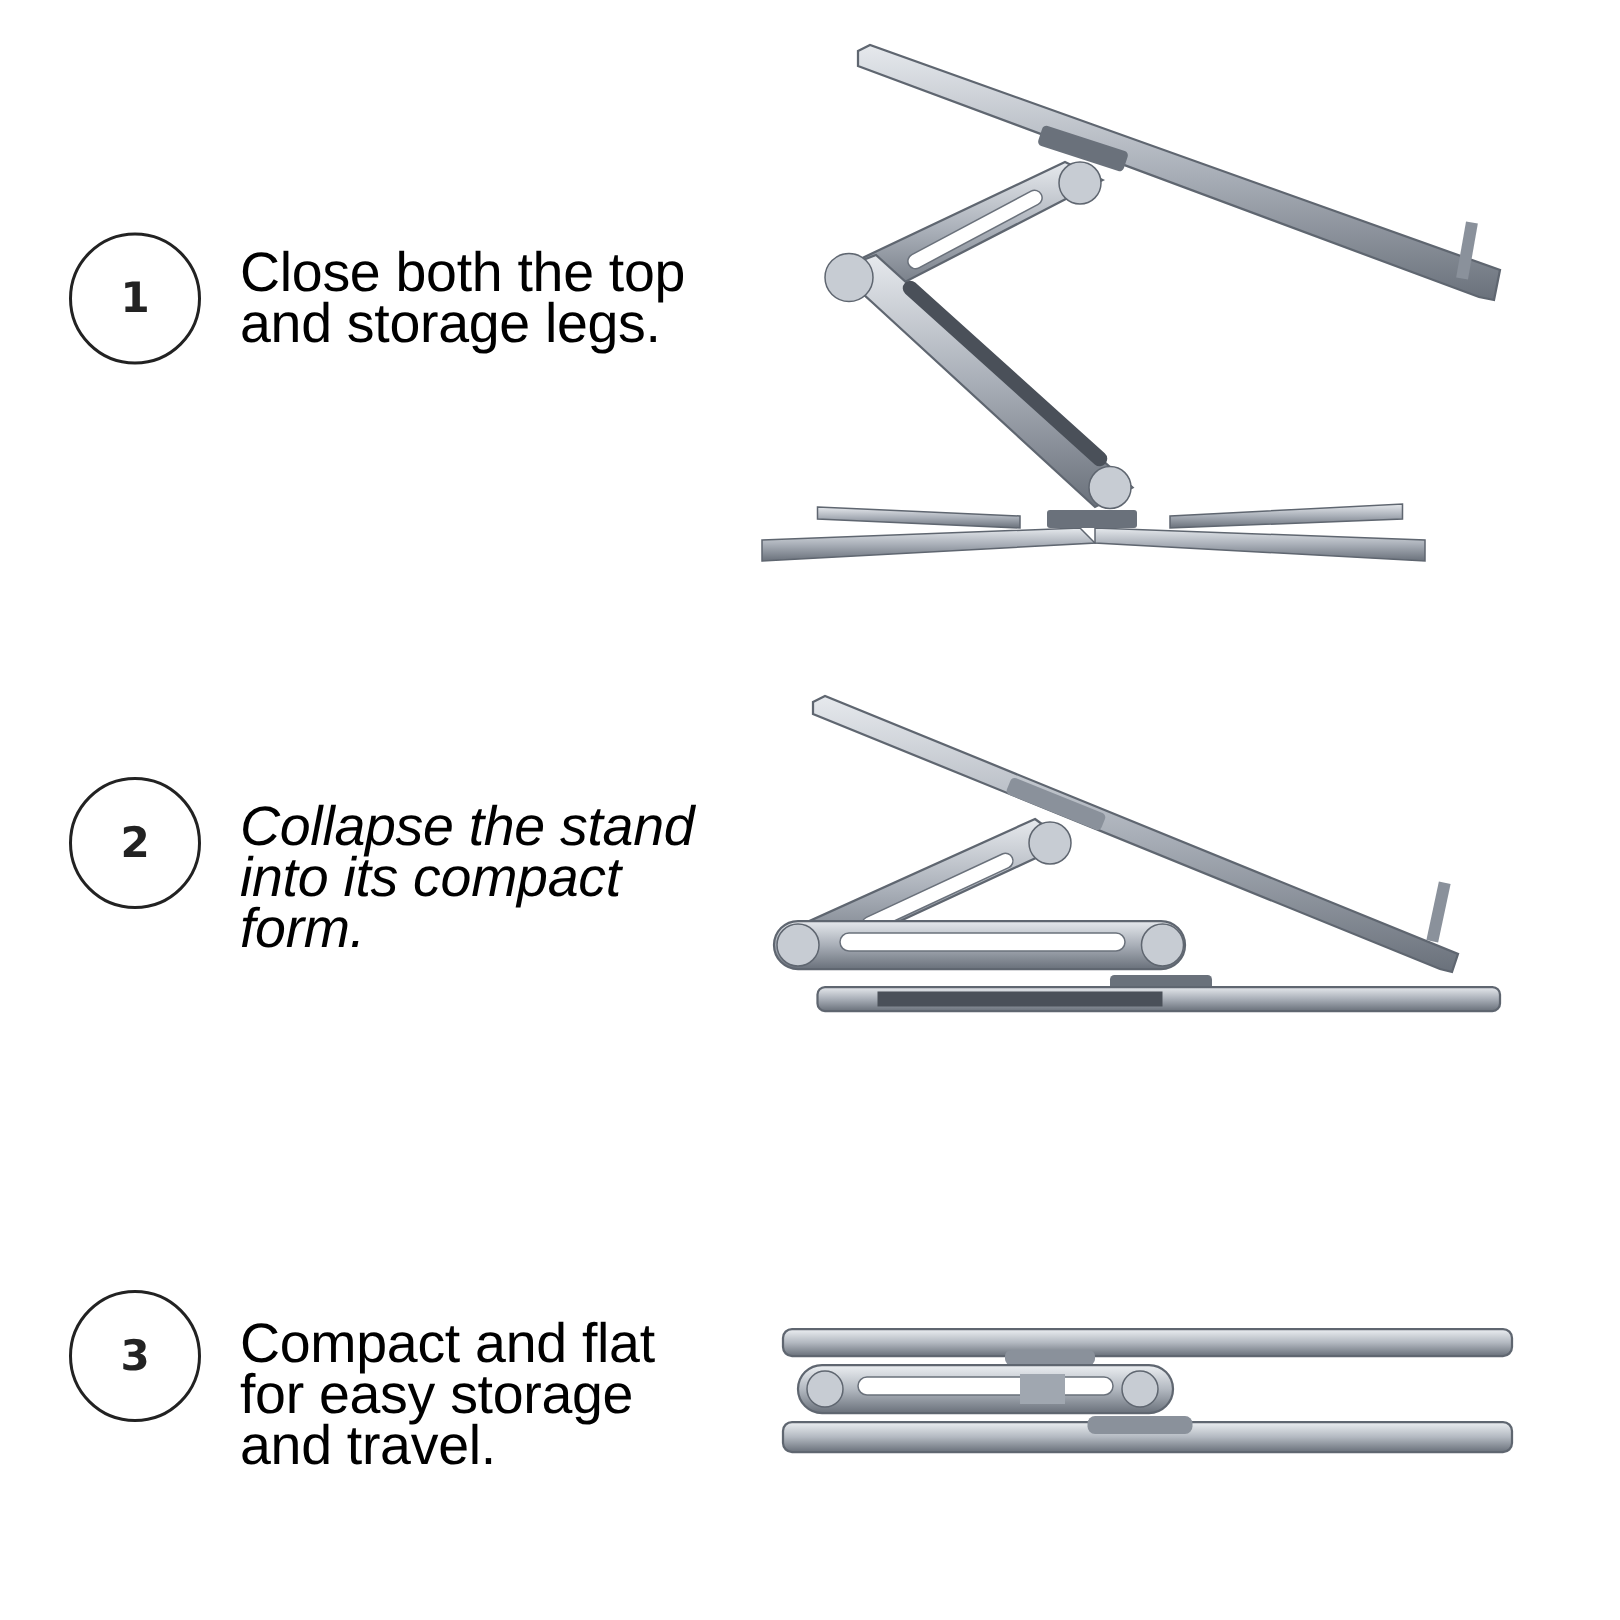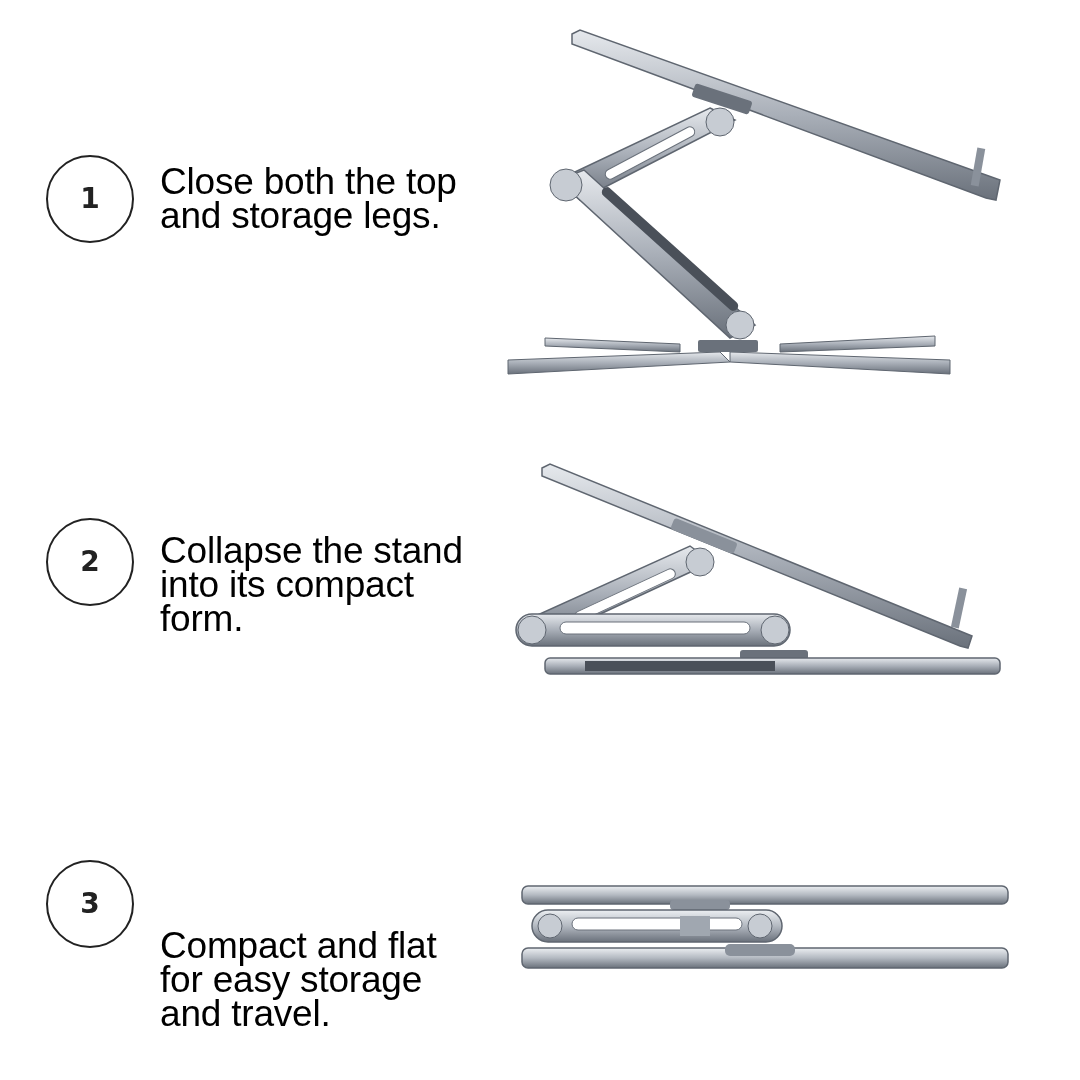--- a/index.html
+++ b/index.html
@@ -49,21 +49,21 @@
       <polygon points="250,332 470,340 470,354 250,342" fill="url(#m1)" stroke="#5f6670"></polygon>
       <rect x="218" y="320" width="60" height="12" rx="2" fill="#6a717b"></rect>
     </svg>
   </div>
 </div>
 
 <div>
   <div class="step-circle" style="left:46px; top:518px;">
     <span class="step-num">2</span>
   </div>
-  <div class="step-text" style="top:534px;">Collapse the stand
+  <div class="step-text" style="top:534px;font-style:italic;">Collapse the stand
 into its compact
 form.</div>
   <div class="illus" style="left:500px; top:450px;">
     <svg width="530" height="260" viewBox="0 0 530 260">
       <defs>
         <linearGradient id="m2" x1="0" y1="0" x2="0" y2="1">
           <stop offset="0" stop-color="#e6e9ed"></stop>
             <stop offset="0.5" stop-color="#a9afb8"></stop>
             <stop offset="1" stop-color="#6a717b"></stop>
         </linearGradient>
@@ -86,21 +86,21 @@
       <rect x="45" y="208" width="455" height="16" rx="5" fill="url(#m2)" stroke="#5f6670" stroke-width="1.5"></rect>
       <rect x="85" y="211" width="190" height="10" fill="#4a5059"></rect>
     </svg>
   </div>
 </div>
 
 <div>
   <div class="step-circle" style="left:46px; top:860px;">
     <span class="step-num">3</span>
   </div>
-  <div class="step-text" style="top:929px;">Compact and flat
+  <div class="step-text" style="top:879px;">Compact and flat
 for easy storage
 and travel.</div>
   <div class="illus" style="left:510px; top:850px;">
     <svg width="520" height="150" viewBox="0 0 520 150">
       <defs>
         <linearGradient id="m3" x1="0" y1="0" x2="0" y2="1">
           <stop offset="0" stop-color="#eceff2"></stop>
             <stop offset="0.5" stop-color="#b3b9c1"></stop>
             <stop offset="1" stop-color="#6a717b"></stop>
         </linearGradient>

